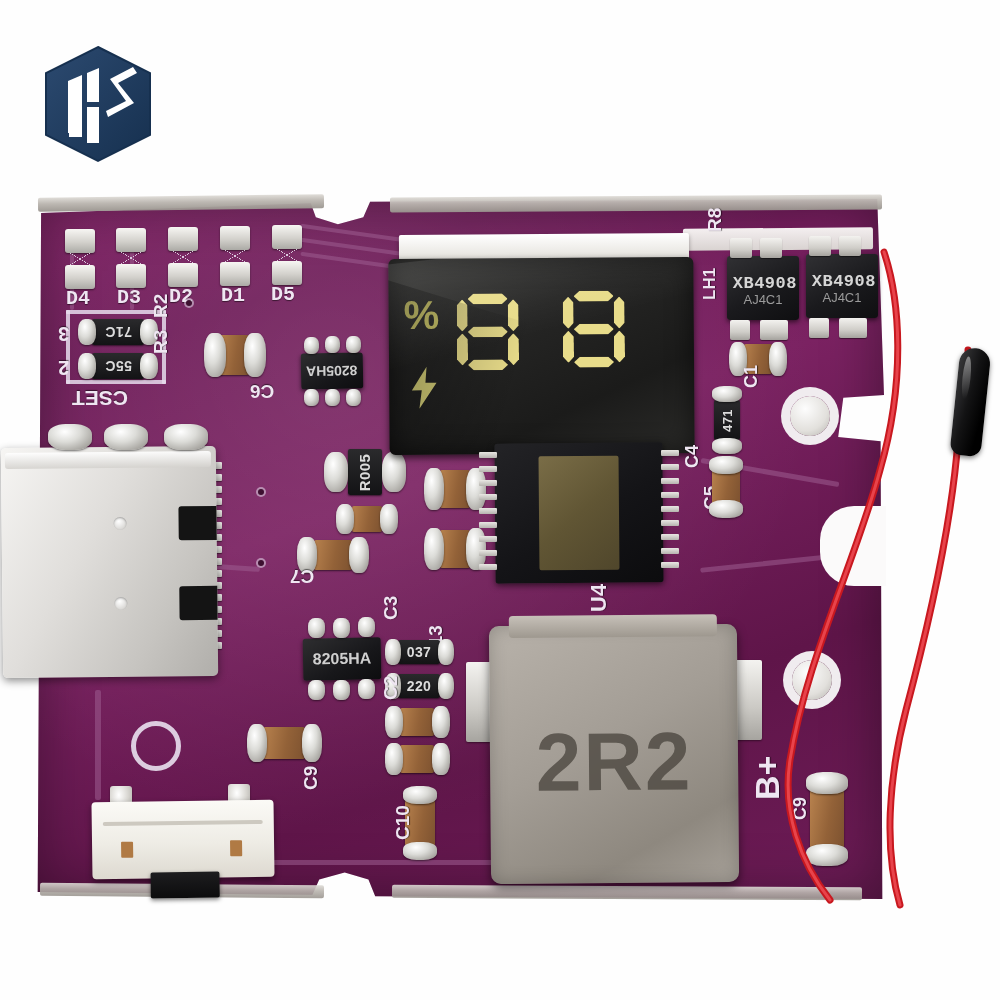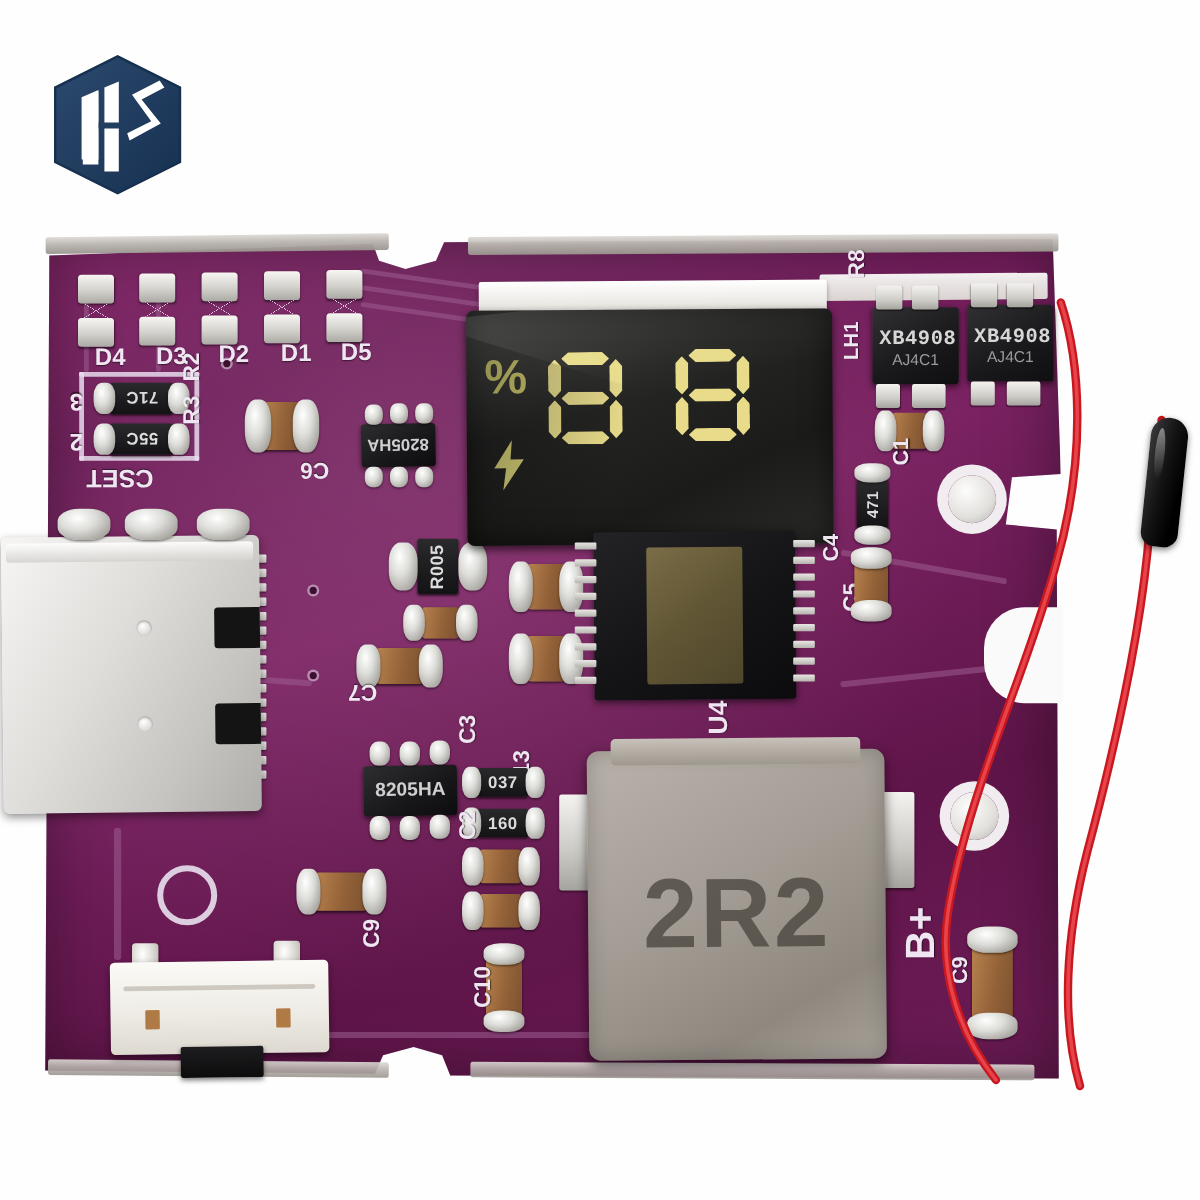--- a/index.html
+++ b/index.html
@@ -53,22 +53,22 @@
         text-shadow:0 1px 1px rgba(0,0,0,.55);white-space:nowrap;user-select:none;}
   .silkline{position:absolute;background:#e6dcec;opacity:.85;border-radius:1px;}
   .trace{position:absolute;background:#9c5c90;opacity:.55;border-radius:2px;}
   .hole{position:absolute;border-radius:50%;background:radial-gradient(circle at 38% 32%,#fdfdfd,#e2e0dc 60%,#b4b2ad);
         box-shadow:0 0 0 9px #f0ecef, 0 1px 3px rgba(0,0,0,.4);}
   .via{position:absolute;width:6px;height:6px;border-radius:50%;background:#3d1030;box-shadow:0 0 0 2px rgba(230,220,236,.55);}
 
   
   .led{position:absolute;width:30px;height:24px;border-radius:3px;
        background:linear-gradient(#f7f6f3,#d3d1cc 55%,#abaaa5);box-shadow:0 1px 2px rgba(0,0,0,.5);}
-  .ledmark{position:absolute;color:#efe6f2;font-weight:700;font-family:Liberation Sans, sans-serif;font-size:20px;
-           text-shadow:0 1px 1px rgba(0,0,0,.5);margin-left:13px;}
+  .ledmark{position:absolute;color:#efe6f2;font-weight:700;font-family:Liberation Mono, monospace;font-size:20px;
+           text-shadow:0 1px 1px rgba(0,0,0,.5);}
   .bowtie{position:absolute;width:20px;height:12px;
     background:
       linear-gradient(to bottom right, transparent 49%, #e6dcec 49%, #e6dcec 51%, transparent 51%),
       linear-gradient(to top right, transparent 49%, #e6dcec 49%, #e6dcec 51%, transparent 51%);
     opacity:.9;}
 
   
   #lcd{position:absolute;left:389px;top:258px;width:305px;height:196px;
        background:linear-gradient(155deg,#3a3a38,#262625 35%,#1b1b1a 70%,#2b2b29);
        border-radius:6px;box-shadow:0 3px 7px rgba(0,0,0,.65), inset 0 0 26px rgba(0,0,0,.6);
@@ -317,21 +317,21 @@
     <div class="solder" style="left:333px;top:680px;width:17px;height:20px;"></div>
     <div class="solder" style="left:358px;top:679px;width:17px;height:20px;"></div>
 
     <div class="res" style="left:398px;top:640px;width:42px;height:24px;">
       <span style="font-size:14px;">037</span>
     </div>
     <div class="solder" style="left:385px;top:639px;width:16px;height:26px;"></div>
     <div class="solder" style="left:438px;top:639px;width:16px;height:26px;"></div>
 
     <div class="res" style="left:398px;top:674px;width:42px;height:24px;">
-      <span style="font-size:14px;">160</span>
+      <span style="font-size:14px;">220</span>
     </div>
     <div class="solder" style="left:385px;top:673px;width:16px;height:26px;"></div>
     <div class="solder" style="left:438px;top:673px;width:16px;height:26px;"></div>
 
     <div class="cap" style="left:400px;top:708px;width:34px;height:28px;"></div>
     <div class="solder" style="left:385px;top:706px;width:18px;height:32px;"></div>
     <div class="solder" style="left:432px;top:706px;width:18px;height:32px;"></div>
 
     <div class="cap" style="left:400px;top:745px;width:34px;height:28px;"></div>
     <div class="solder" style="left:385px;top:743px;width:18px;height:32px;"></div>

